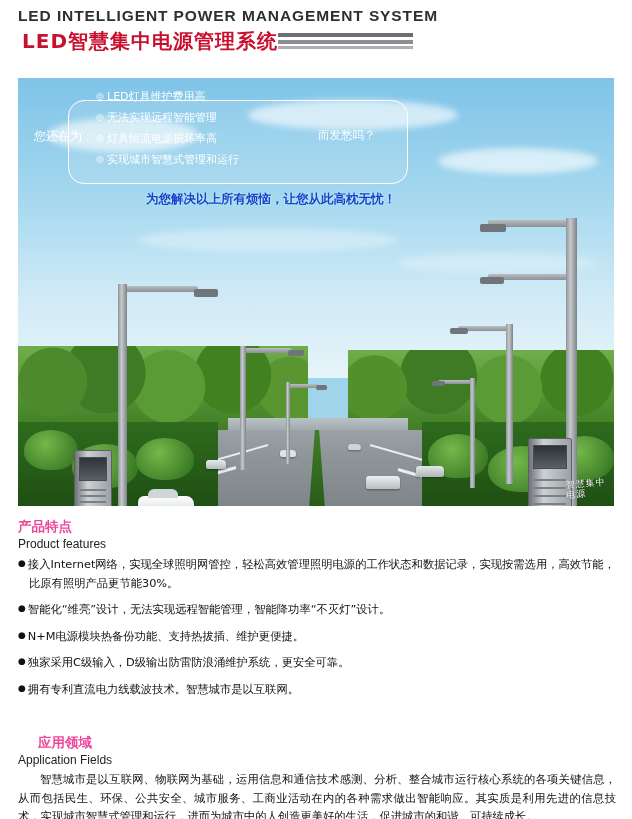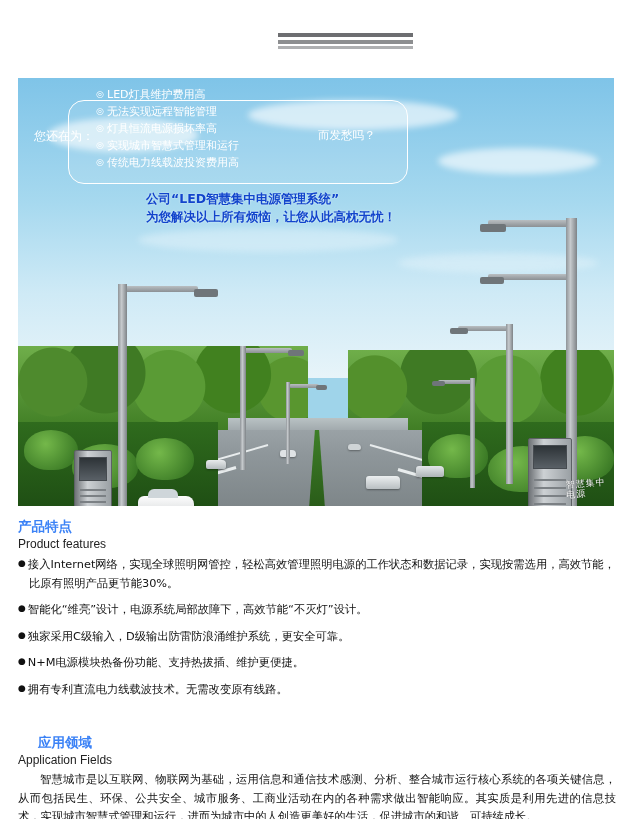--- a/index.html
+++ b/index.html
@@ -267,21 +267,21 @@
     color: #ffffff;
     font-family: "DejaVu Sans", sans-serif;
     white-space: nowrap;
     text-align: right;
   }
   .bubble-list {
     position: absolute;
     left: 78px;
     top: 8px;
     font-size: 11px;
-    line-height: 16px;
+    line-height: 21px;
     color: #ffffff;
     font-family: "DejaVu Sans", sans-serif;
   }
   .bubble-list .li {
     white-space: nowrap;
   }
   .bubble-list .dot {
     display: inline-block;
     width: 11px;
     color: #ffffff;
@@ -321,21 +321,21 @@
     transform: rotate(-4deg);
     text-shadow: 0 0 1px rgba(0,0,0,.6);
   }
 
   
   .section-title-cn {
     position: absolute;
     left: 18px;
     font-size: 13.5px;
     font-weight: bold;
-    color: #3b82f6;
+    color: #ec4899;
     font-family: "DejaVu Sans", sans-serif;
   }
   .section-title-en {
     position: absolute;
     left: 18px;
     font-size: 12px;
     color: #222;
     font-family: "Liberation Sans", sans-serif;
   }
   #features-title-cn { top: 518px; }
@@ -377,20 +377,22 @@
     font-family: "DejaVu Sans", sans-serif;
   }
   .fields-body p { margin: 0; text-indent: 22px; }
 </style>
 </head>
 <body>
 
 <div class="page">
 
   <div class="header">
+    <div class="title-en">LED INTELLIGENT POWER MANAGEMENT SYSTEM</div>
+    <div class="title-cn">LED智慧集中电源管理系统</div>
     <div class="title-bars">
       <div class="bar b1"></div>
       <div class="bar b2"></div>
       <div class="bar b3"></div>
     </div>
   </div>
 
   <div class="hero">
     <div class="sky"></div>
     <div class="cloud c1"></div>
@@ -469,38 +471,36 @@
     <div class="cab-sign">智慧集中电源</div>
 
     <div class="bubble"></div>
     <div class="bubble-label">您还在为：</div>
     <div class="bubble-tail">而发愁吗？</div>
     <div class="bubble-list">
       <div class="li"><span class="dot">◎</span><span>LED灯具维护费用高</span></div>
       <div class="li"><span class="dot">◎</span><span>无法实现远程智能管理</span></div>
       <div class="li"><span class="dot">◎</span><span>灯具恒流电源损坏率高</span></div>
       <div class="li"><span class="dot">◎</span><span>实现城市智慧式管理和运行</span></div>
-      <div class="li"><span class="dot">◎</span><span>传统电力线载波投资费用高</span></div>
     </div>
 
     <div class="hero-slogan">
-      <div>公司“LED智慧集中电源管理系统”</div>
       <div>为您解决以上所有烦恼，让您从此高枕无忧！</div>
     </div>
   </div>
 
   <div class="section-title-cn" id="features-title-cn">产品特点</div>
   <div class="section-title-en" id="features-title-en">Product features</div>
 
   <div class="features">
     <div class="feature-item"><span class="b">●</span><span>接入Internet网络，实现全球照明网管控，轻松高效管理照明电源的工作状态和数据记录，实现按需选用，高效节能，比原有照明产品更节能30%。</span></div>
-    <div class="feature-item"><span class="b">●</span><span>智能化“维亮”设计，电源系统局部故障下，高效节能“不灭灯”设计。</span></div>
+    <div class="feature-item"><span class="b">●</span><span>智能化“维亮”设计，无法实现远程智能管理，智能降功率“不灭灯”设计。</span></div>
+    <div class="feature-item"><span class="b">●</span><span>N+M电源模块热备份功能、支持热拔插、维护更便捷。</span></div>
     <div class="feature-item"><span class="b">●</span><span>独家采用C级输入，D级输出防雷防浪涌维护系统，更安全可靠。</span></div>
-    <div class="feature-item"><span class="b">●</span><span>N+M电源模块热备份功能、支持热拔插、维护更便捷。</span></div>
-    <div class="feature-item"><span class="b">●</span><span>拥有专利直流电力线载波技术。无需改变原有线路。</span></div>
+    <div class="feature-item"><span class="b">●</span><span>拥有专利直流电力线载波技术。智慧城市是以互联网。</span></div>
   </div>
 
   <div class="section-title-cn" id="fields-title-cn">应用领域</div>
   <div class="section-title-en" id="fields-title-en">Application Fields</div>
 
   <div class="fields-body">
     <p>智慧城市是以互联网、物联网为基础，运用信息和通信技术感测、分析、整合城市运行核心系统的各项关键信息，从而包括民生、环保、公共安全、城市服务、工商业活动在内的各种需求做出智能响应。其实质是利用先进的信息技术，实现城市智慧式管理和运行，进而为城市中的人创造更美好的生活，促进城市的和谐、可持续成长。</p>
   </div>
 
 </div>

